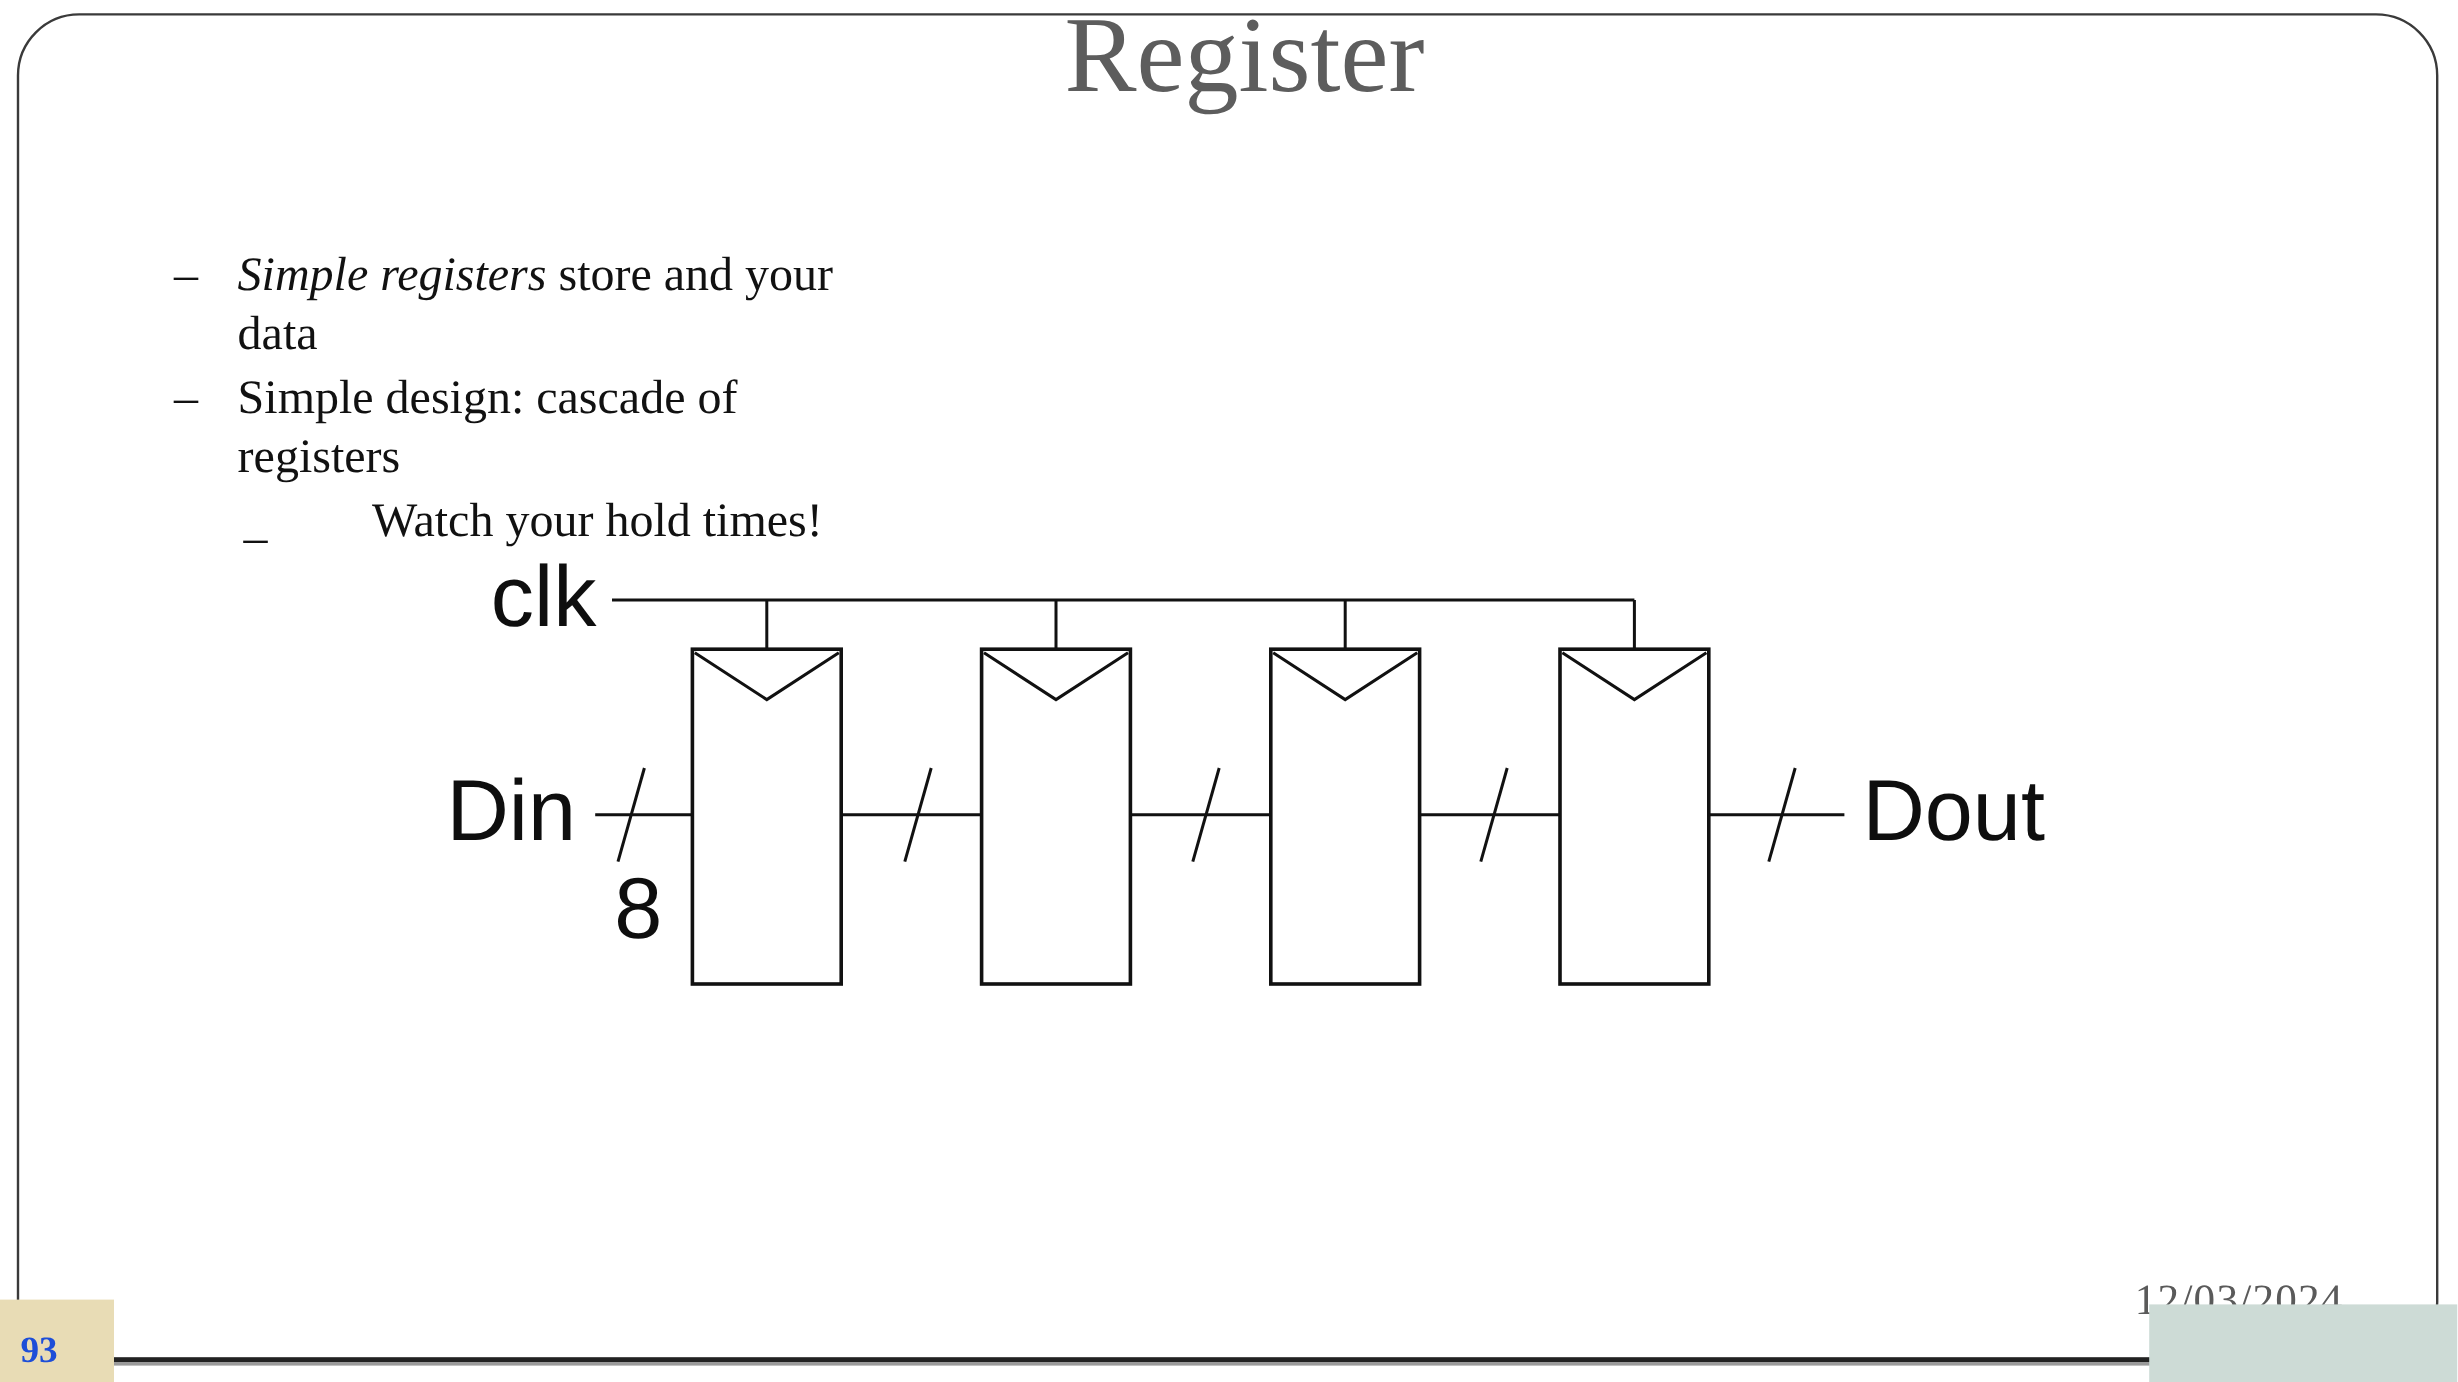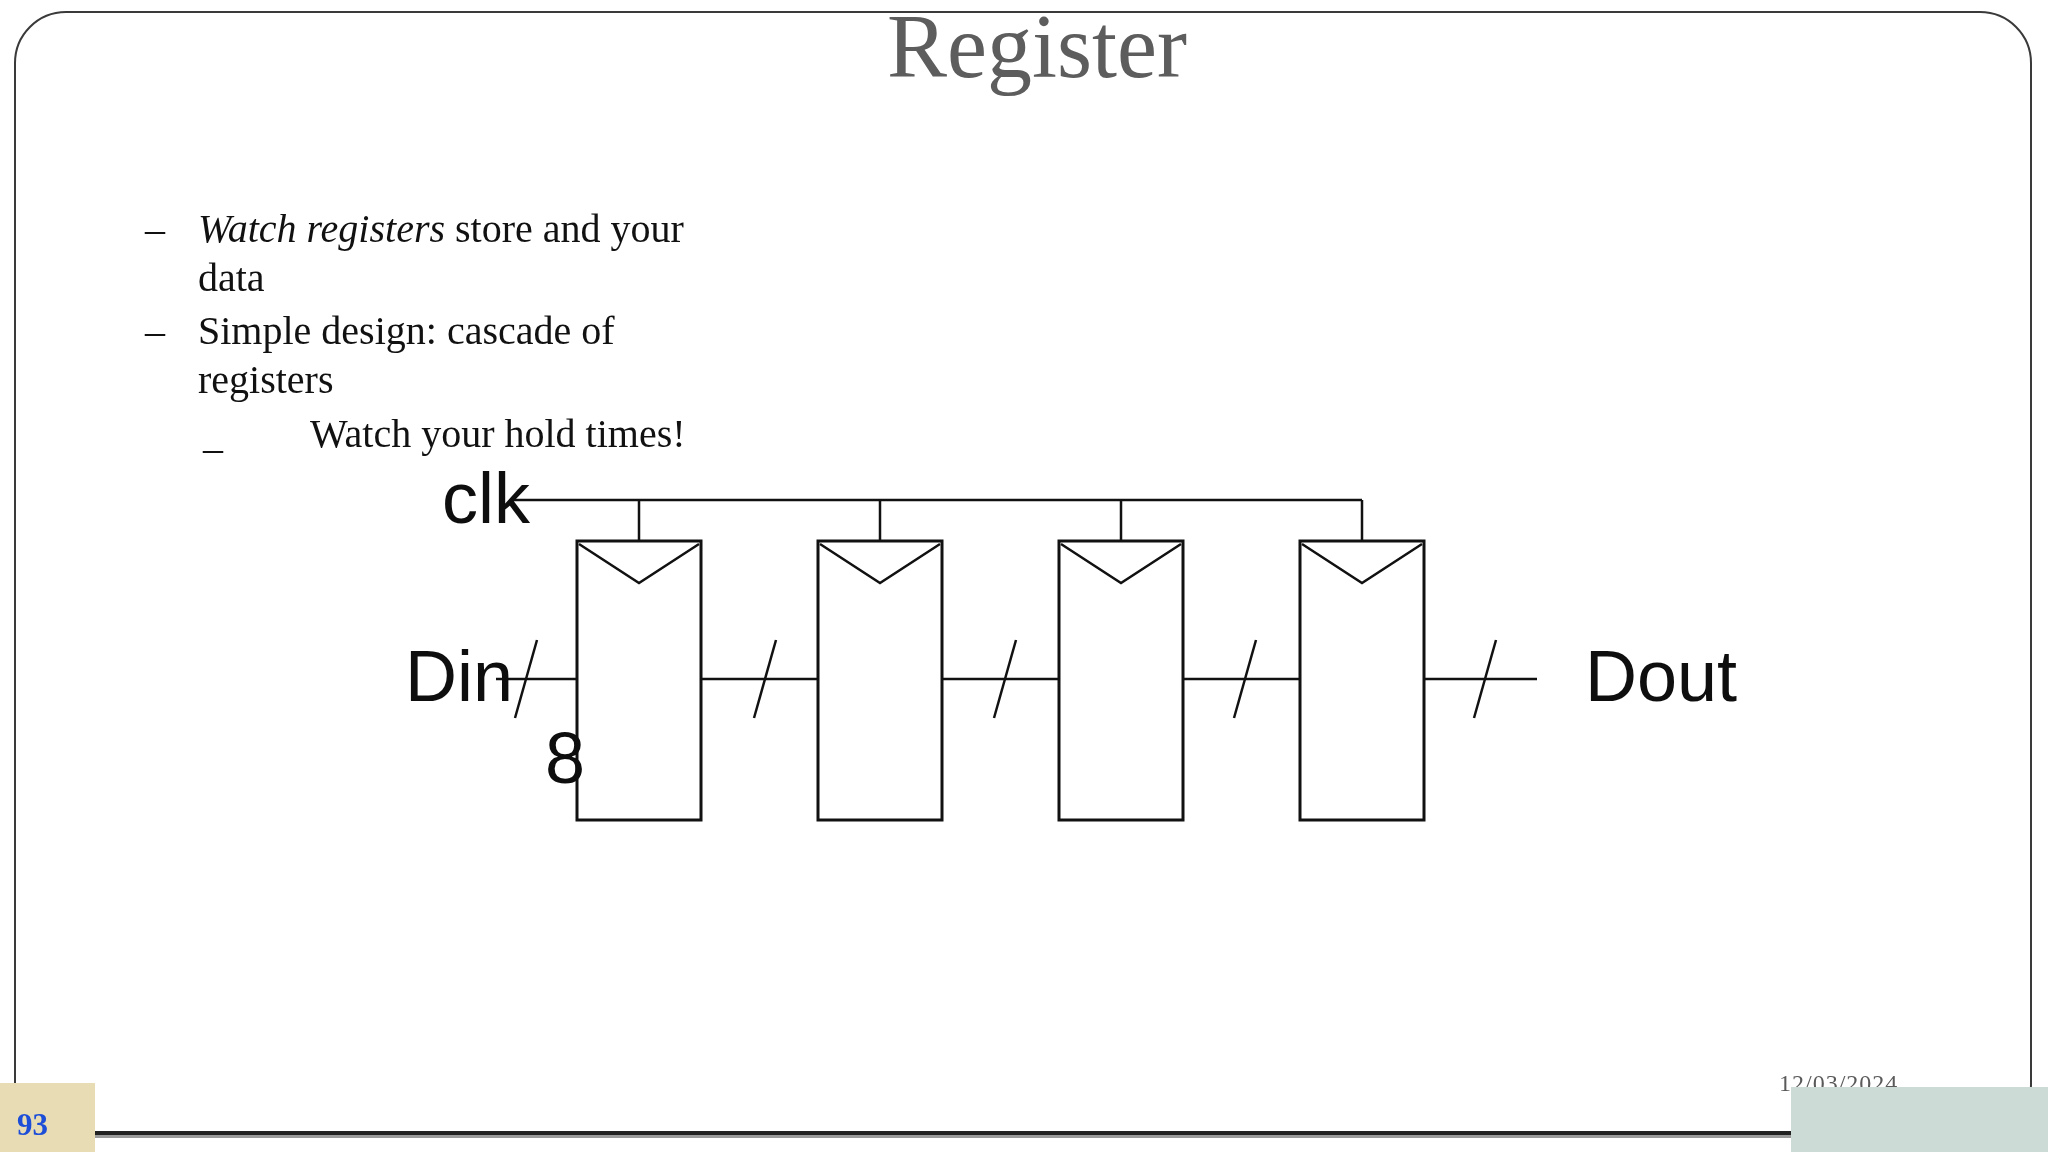--- a/index.html
+++ b/index.html
@@ -33,58 +33,58 @@
   .b1m { left:145px; top:204px; }
   .b1t { left:198px; top:204px; width:560px; }
   .b2m { left:145px; top:306px; }
   .b2t { left:198px; top:306px; width:560px; }
   .b3m { left:203px; top:423px; }
   .b3t { left:310px; top:409px; width:760px; }
   .btext em { font-style:italic; }
   .diagram { position:absolute; left:0; top:0; width:2048px; height:1152px; z-index:3; }
   .lbl {
     position:absolute; font-family:"Liberation Sans", sans-serif;
-    font-size:72px; line-height:72px; color:#0e0e0e; z-index:3; white-space:nowrap;margin-left:33px;
+    font-size:72px; line-height:72px; color:#0e0e0e; z-index:3; white-space:nowrap;
   }
   .lbl-clk  { left:377px;  top:462px; width:120px; text-align:right; }
   .lbl-din  { left:372px;  top:640px; }
   .lbl-dout { left:1552px; top:640px; }
   .lbl-8    { left:502px;  top:722px; width:60px; text-align:center; }
   .page-badge {
     position:absolute; left:0; top:1083px; width:95px; height:69px;
     background:#e8dcb5; z-index:4;
   }
   .page-number {
     position:absolute; left:17px; top:25px;
     font-family:"Liberation Serif", serif; font-weight:bold;
     font-size:31px; line-height:34px; color:#1d4ed8;
   }
   .corner-box {
     position:absolute; left:1791px; top:1087px; width:257px; height:65px;
     background:#cddbd6; z-index:4;
   }
   .date {
     position:absolute; left:1779px; top:1066px;
-    font-size:24px; line-height:35px; color:#5a5a5a;
+    font-size:36px; line-height:35px; color:#5a5a5a;
     letter-spacing:1px; z-index:3; white-space:nowrap;
   }
 </style>
 </head>
 <body>
 
 <div class="slide">
 
   <div class="frame"></div>
   <div class="bottom-line-dark"></div>
   <div class="bottom-line-shadow"></div>
 
   <h1 class="title">Register</h1>
 
   <span class="marker b1m">–</span>
-  <div class="btext b1t"><em>Watch registers</em><span> store and your data</span></div>
+  <div class="btext b1t"><em>Simple registers</em><span> store and your data</span></div>
 
   <span class="marker b2m">–</span>
   <div class="btext b2t"><span>Simple design: cascade of registers</span></div>
 
   <span class="marker b3m">–</span>
   <div class="btext b3t"><span>Watch your hold times!</span></div>
 
   <svg class="diagram" viewBox="0 0 2048 1152" xmlns="http://www.w3.org/2000/svg">
 
     <path d="M510 500 H1362 M639 500 V540 M880 500 V540 M1121 500 V540 M1362 500 V540" fill="none" stroke="#111111" stroke-width="2.5"></path>

